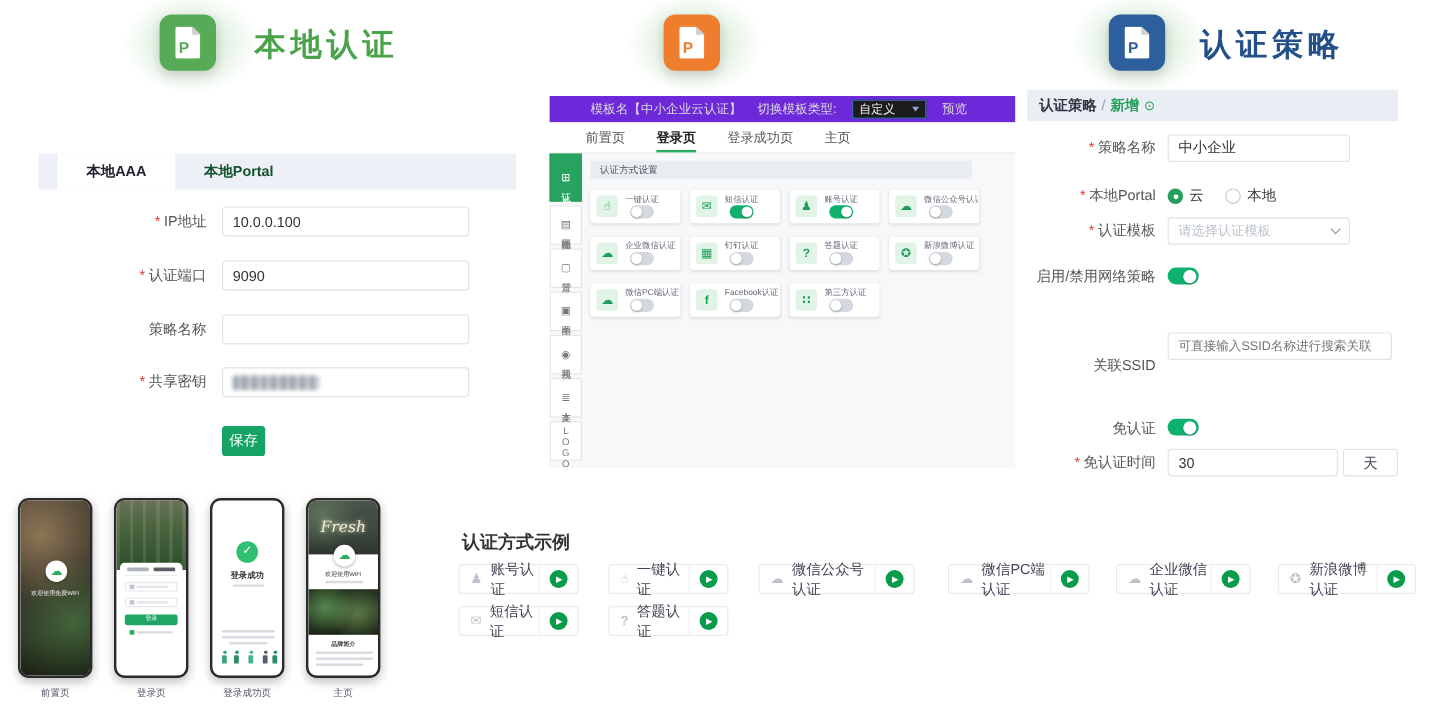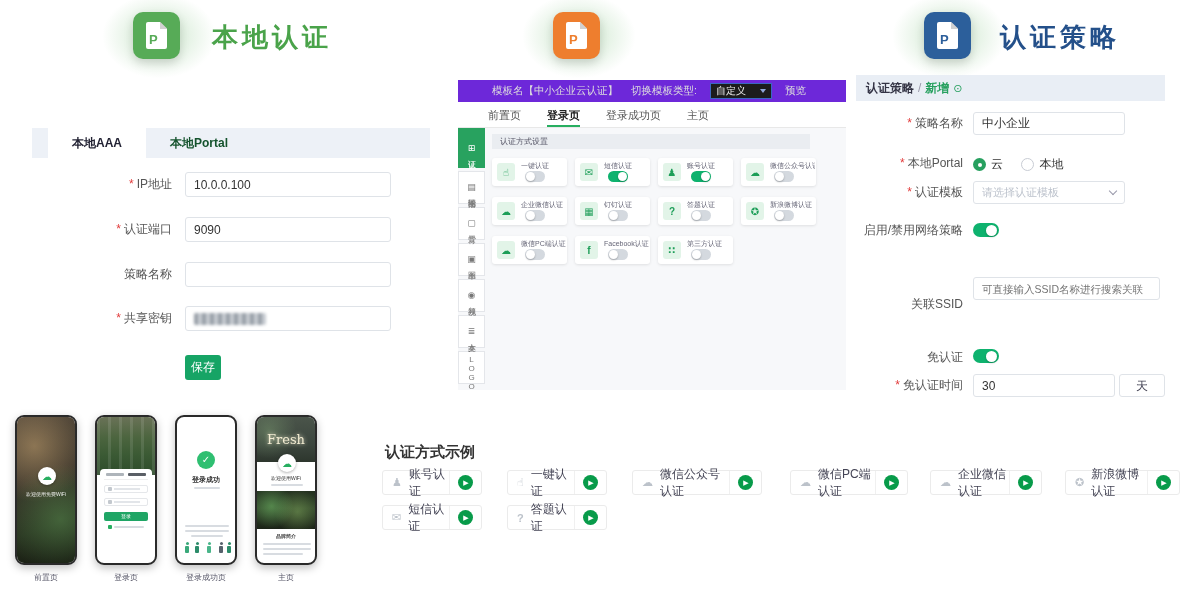--- a/index.html
+++ b/index.html
@@ -108,21 +108,21 @@
       repeating-linear-gradient(90deg,rgba(255,255,255,.10) 0 3px,rgba(0,0,0,0) 3px 11px),
       linear-gradient(180deg,#6a7257 0%,#4c653f 35%,#3b5a34 65%,#2d4b2a 100%);}
   .photo-aisle{position:absolute;left:0;right:0;height:38px;background:
       radial-gradient(circle at 25% 40%,rgba(120,200,110,.5),transparent 45%),
       radial-gradient(circle at 70% 55%,rgba(170,220,120,.35),transparent 50%),
       linear-gradient(180deg,#23301f,#31452a 45%,#1b2317 100%);}
   .photo-fresh{position:absolute;left:0;top:0;right:0;height:45px;background:
       radial-gradient(circle at 20% 30%,rgba(120,150,110,.5),transparent 50%),
       linear-gradient(180deg,#4a544a 0%,#3c463e 60%,#2d362d 100%);
       display:flex;align-items:center;justify-content:center;}
-  .freshtxt{font-family:"DejaVu Serif","Liberation Serif",serif;font-size:13px;color:#f2ecd2;
+  .freshtxt{font-family:"DejaVu Serif","Liberation Serif",serif;font-style:italic;font-size:13px;color:#f2ecd2;
             text-shadow:0 0 4px rgba(255,250,220,.9);}
   .logo-circ{position:absolute;width:18px;height:18px;background:#fff;border-radius:50%;display:flex;align-items:center;
              justify-content:center;color:#27ae60;font-size:10px;box-shadow:0 1px 3px rgba(0,0,0,.3);}
   .tinytxt{position:absolute;width:100%;text-align:center;font-size:5px;color:#fff;opacity:.9;}
   .gbar{position:absolute;background:#d8dce1;border-radius:1px;}
   .card2{position:absolute;left:3px;top:52px;right:3px;bottom:3px;background:#fff;border-radius:4px;padding:4px 4px 0;}
   .mtabs{display:flex;justify-content:space-around;border-bottom:1px solid #eee;padding-bottom:3px;}
   .mtab-bar{width:18px;height:3px;background:#aeb4ba;border-radius:1px;}
   .mtab-bar.act{background:#5a5f66;box-shadow:0 4px 0 -2px #27ae60;}
   .minput{height:8px;border:1px solid #e5e7ea;border-radius:2px;margin-top:5px;display:flex;align-items:center;padding-left:3px;gap:2px;}

